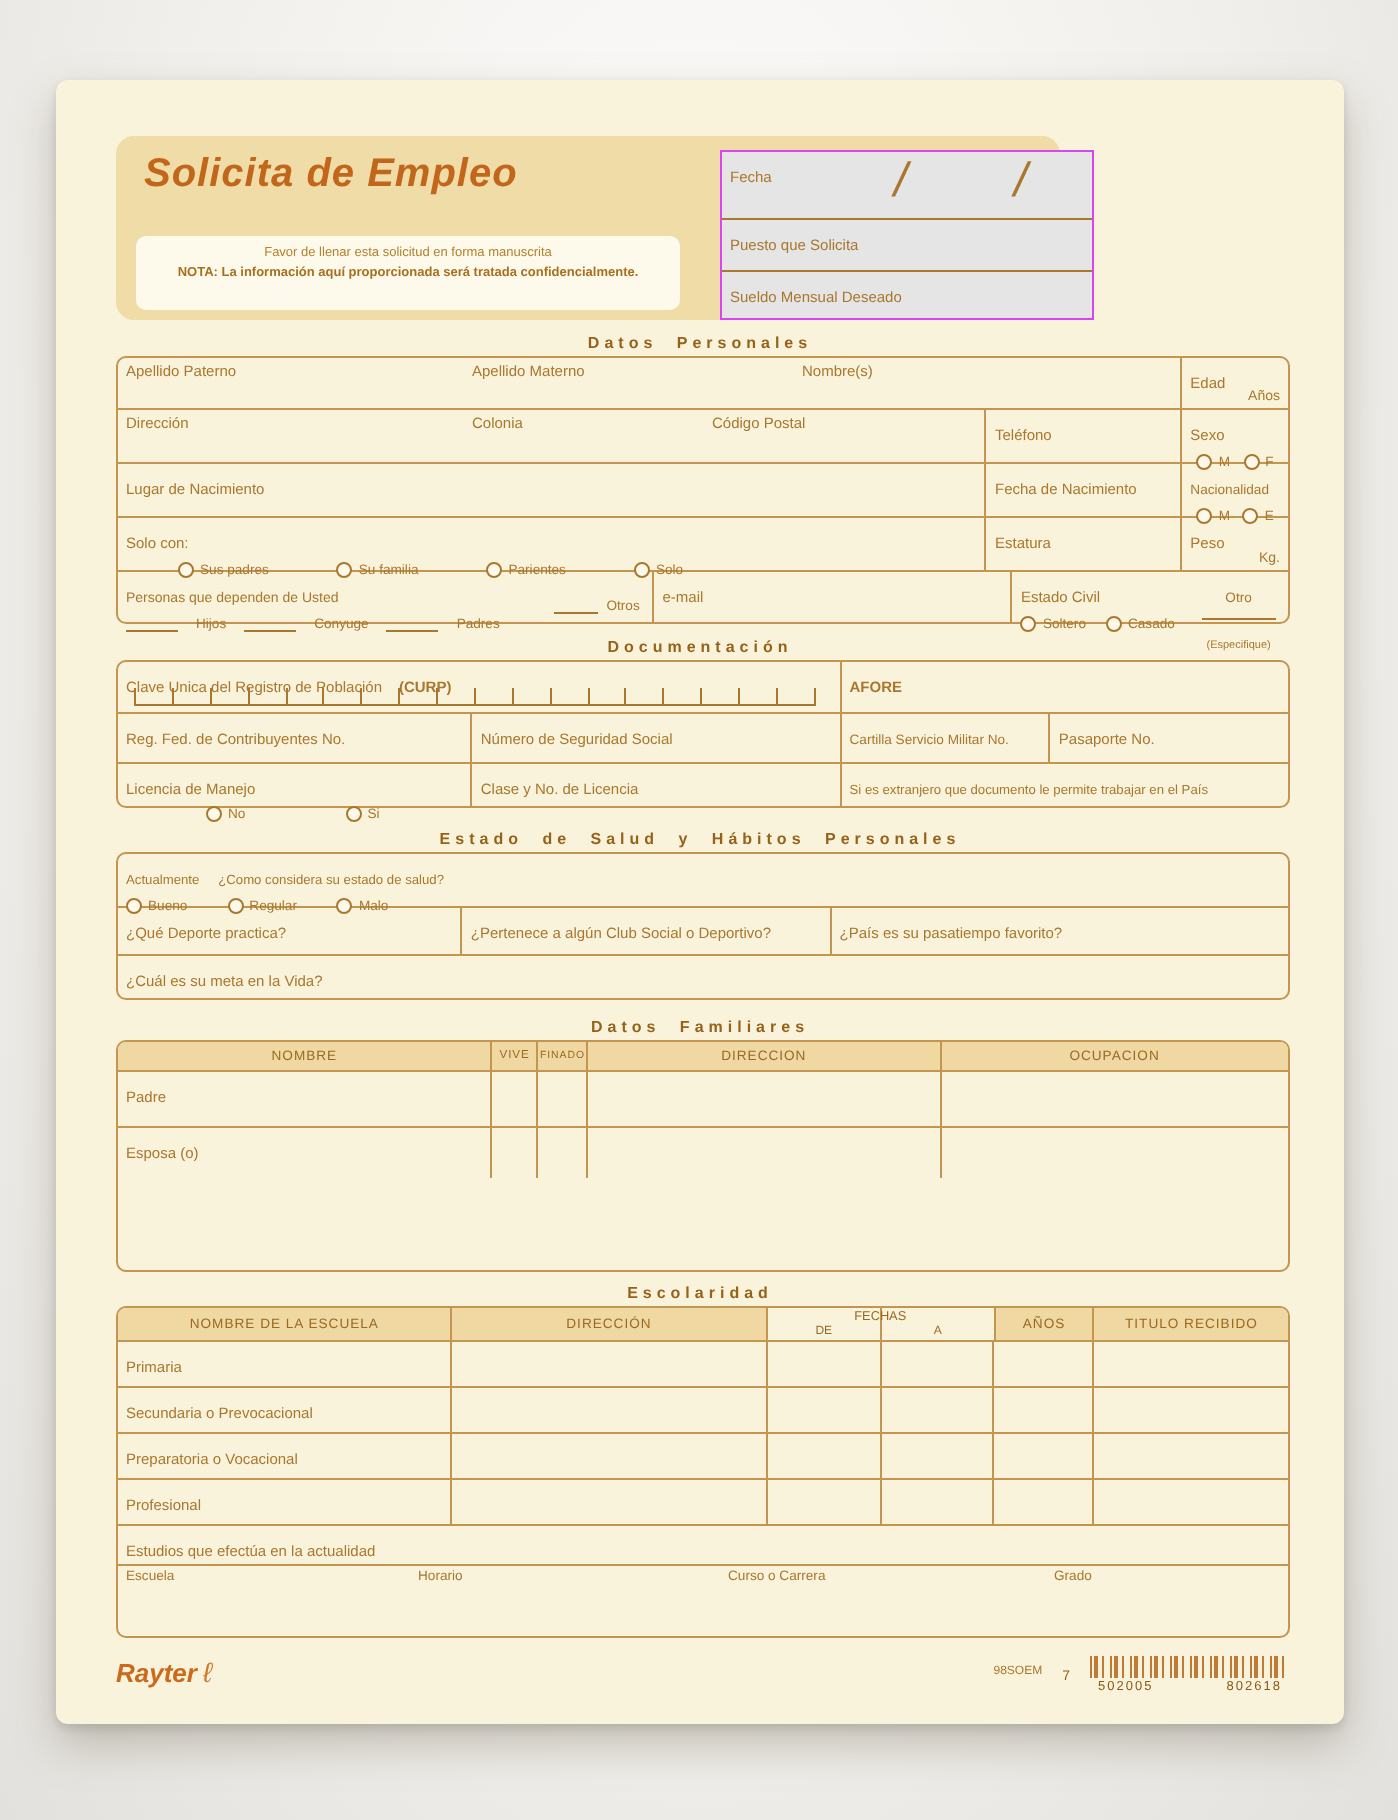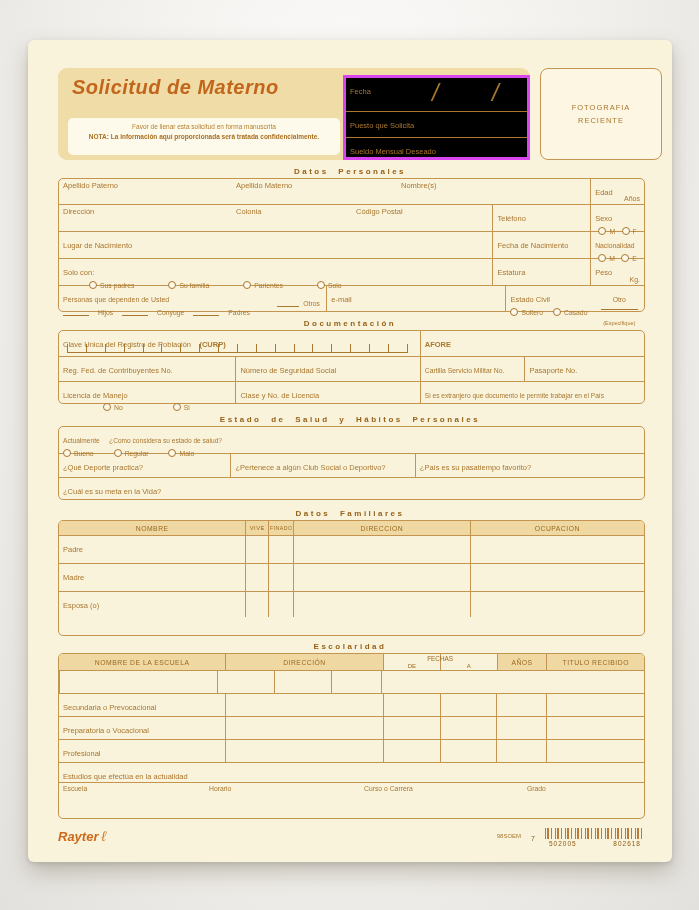--- a/index.html
+++ b/index.html
@@ -13,21 +13,21 @@
     position:absolute; left:28px; top:40px; width:644px; height:822px;
     background:#faf3dc; border-radius:6px;
     box-shadow:0 10px 22px rgba(110,100,80,.35), 0 2px 5px rgba(0,0,0,.12);
   }
   
   .banner { position:absolute; left:30px; top:28px; width:472px; height:92px; background:#f0dca6; border-radius:9px; }
   .form-title { position:absolute; left:14px; top:8px; font-size:20px; font-weight:bold; font-style:italic; color:#c2661b; letter-spacing:.5px; }
   .note-box { position:absolute; left:10px; top:50px; width:272px; height:37px; background:#fdfaec; border-radius:5px; text-align:center; padding-top:5px; }
   .note1 { font-size:6.5px; color:#b5802e; margin-bottom:2px; }
   .note2 { font-size:6.5px; font-weight:bold; color:#a96f1f; padding:0 16px; line-height:1.5; }
-  .fields-box { position:absolute; left:285px; top:7px; width:187px; height:85px; background:#000000; border:3px solid #d946ef; }
+  .fields-box { position:absolute; left:302px; top:7px; width:187px; height:85px; background:#e5e5e5; border:1px solid #d946ef; }
   .fb-row { position:relative; height:26px; border-top:1px solid #a9772e; padding:2px 4px; }
   .fb-row.first { height:33px; border-top:none; }
   .lbl { font-size:7.5px; color:#a9772e; }
   .slash { position:absolute; top:1px; font-size:24px; font-weight:300; color:#a9772e; font-style:italic; }
   .photo-box { position:absolute; left:512px; top:28px; width:122px; height:92px; border:1px solid #c49551; border-radius:8px; background:#fcf6e2;
     display:flex; flex-direction:column; align-items:center; justify-content:center; gap:4px; font-size:7.5px; letter-spacing:1px; color:#a9772e; }
   
   .sec-title { position:absolute; left:0; width:100%; text-align:center; font-size:8px; font-weight:bold; letter-spacing:2.5px; word-spacing:5px; color:#96621a; }
   .tbl { position:absolute; left:30px; width:587px; border:1px solid #c49551; border-radius:5px; display:flex; flex-direction:column; }
   .row { display:flex; border-top:1px solid #c49551; }
@@ -56,42 +56,38 @@
   .bars { width:100px; height:11px;
     background:repeating-linear-gradient(90deg,#bf7b35 0 1px, transparent 1px 2px, #bf7b35 2px 4px, transparent 4px 6px, #bf7b35 6px 7px, transparent 7px 10px); }
   .bc-nums { display:flex; justify-content:space-between; font-size:6.5px; color:#8d5a14; letter-spacing:1px; margin-top:1px; padding:0 4px; }
 </style>
 </head>
 <body>
 
 <div class="paper">
 
   <div class="banner">
-    <div class="form-title">Solicitud de Materno</div>
+    <div class="form-title">Solicita de Empleo</div>
     <div class="note-box">
       <div class="note1">Favor de llenar esta solicitud en forma manuscrita</div>
       <div class="note2">NOTA: La información aquí proporcionada será tratada confidencialmente.</div>
     </div>
     <div class="fields-box">
       <div class="fb-row first">
         <span class="lbl">Fecha</span>
         <span class="slash" style="left:86px">/</span>
         <span class="slash" style="left:146px">/</span>
       </div>
       <div class="fb-row">
         <span class="lbl">Puesto que Solicita</span>
       </div>
       <div class="fb-row">
         <span class="lbl">Sueldo Mensual Deseado</span>
       </div>
     </div>
-  </div>
-  <div class="photo-box">
-    <div>FOTOGRAFIA</div>
-    <div>RECIENTE</div>
   </div>
 
   <div class="sec-title" style="top:127px">Datos Personales</div>
   <div class="tbl" style="top:138px;height:134px">
     <div class="row nt" style="height:27px">
       <div class="cell nb" style="width:533px">
         <span class="lbl abs" style="left:4px;top:2px">Apellido Paterno</span>
         <span class="lbl abs" style="left:177px;top:2px">Apellido Materno</span>
         <span class="lbl abs" style="left:342px;top:2px">Nombre(s)</span>
       </div>
@@ -335,27 +331,20 @@
       <div class="cell hdr-cell" style="width:177px;padding:0">DIRECCION</div>
       <div class="cell hdr-cell" style="width:175px;padding:0">OCUPACION</div>
     </div>
     <div class="row" style="height:28px">
       <div class="cell nb" style="width:187px"><span class="lbl">Padre</span></div>
       <div class="cell" style="width:23px"></div>
       <div class="cell" style="width:25px"></div>
       <div class="cell" style="width:177px"></div>
       <div class="cell" style="width:175px"></div>
     </div>
-    <div class="row" style="height:28px">
-      <div class="cell nb" style="width:187px"><span class="lbl">Madre</span></div>
-      <div class="cell" style="width:23px"></div>
-      <div class="cell" style="width:25px"></div>
-      <div class="cell" style="width:177px"></div>
-      <div class="cell" style="width:175px"></div>
-    </div>
     <div class="row" style="height:26px">
       <div class="cell nb" style="width:187px"><span class="lbl">Esposa (o)</span></div>
       <div class="cell" style="width:23px"></div>
       <div class="cell" style="width:25px"></div>
       <div class="cell" style="width:177px"></div>
       <div class="cell" style="width:175px"></div>
     </div>
   </div>
 
   <div class="sec-title" style="top:602px">Escolaridad</div>
@@ -367,20 +356,21 @@
         <span class="abs" style="left:0;right:0;top:1px;text-align:center;font-size:6.4px;color:#9a6a22">FECHAS</span>
         <div style="display:flex;height:100%">
           <div style="width:57px;display:flex;align-items:flex-end;justify-content:center;padding-bottom:1px;font-size:6px;color:#9a6a22">DE</div>
           <div style="width:57px;border-left:1px solid #c49551;display:flex;align-items:flex-end;justify-content:center;padding-bottom:1px;font-size:6px;color:#9a6a22">A</div>
         </div>
       </div>
       <div class="cell hdr-cell" style="width:50px;padding:0">AÑOS</div>
       <div class="cell hdr-cell" style="width:98px;padding:0">TITULO RECIBIDO</div>
     </div>
     <div class="row" style="height:23px">
+      <div class="cell nb" style="width:167px"><span class="lbl">Primaria</span></div>
       <div class="cell" style="width:158px"></div>
       <div class="cell" style="width:57px"></div>
       <div class="cell" style="width:57px"></div>
       <div class="cell" style="width:50px"></div>
       <div class="cell" style="width:98px"></div>
     </div>
     <div class="row" style="height:23px">
       <div class="cell nb" style="width:167px"><span class="lbl">Secundaria o Prevocacional</span></div>
       <div class="cell" style="width:158px"></div>
       <div class="cell" style="width:57px"></div>

